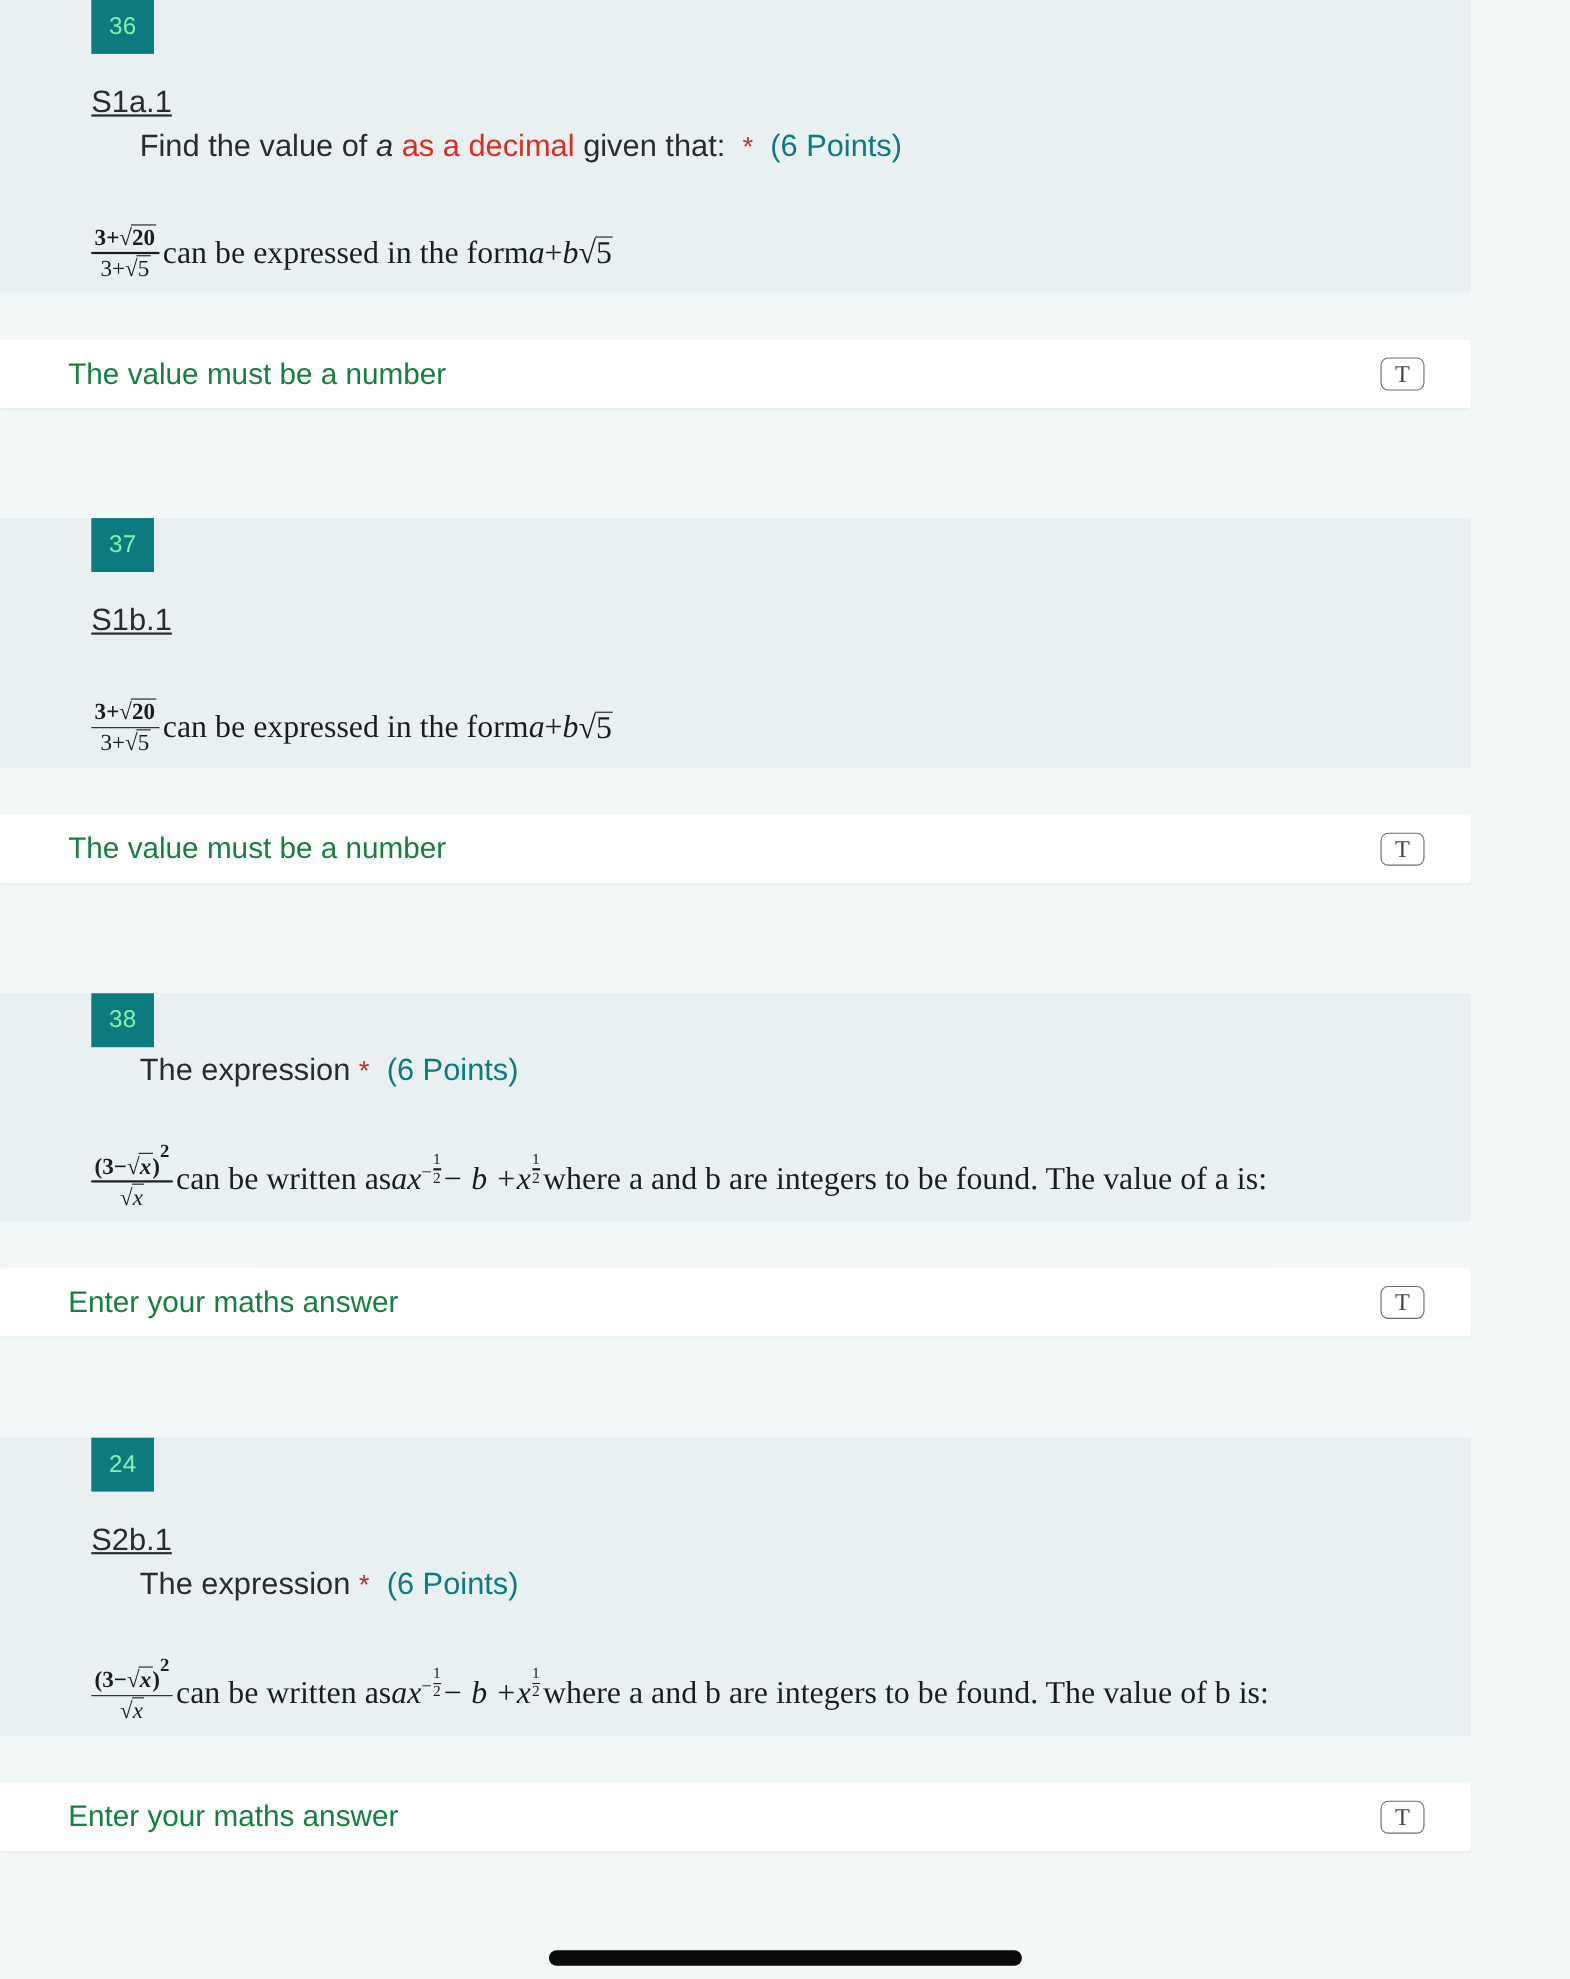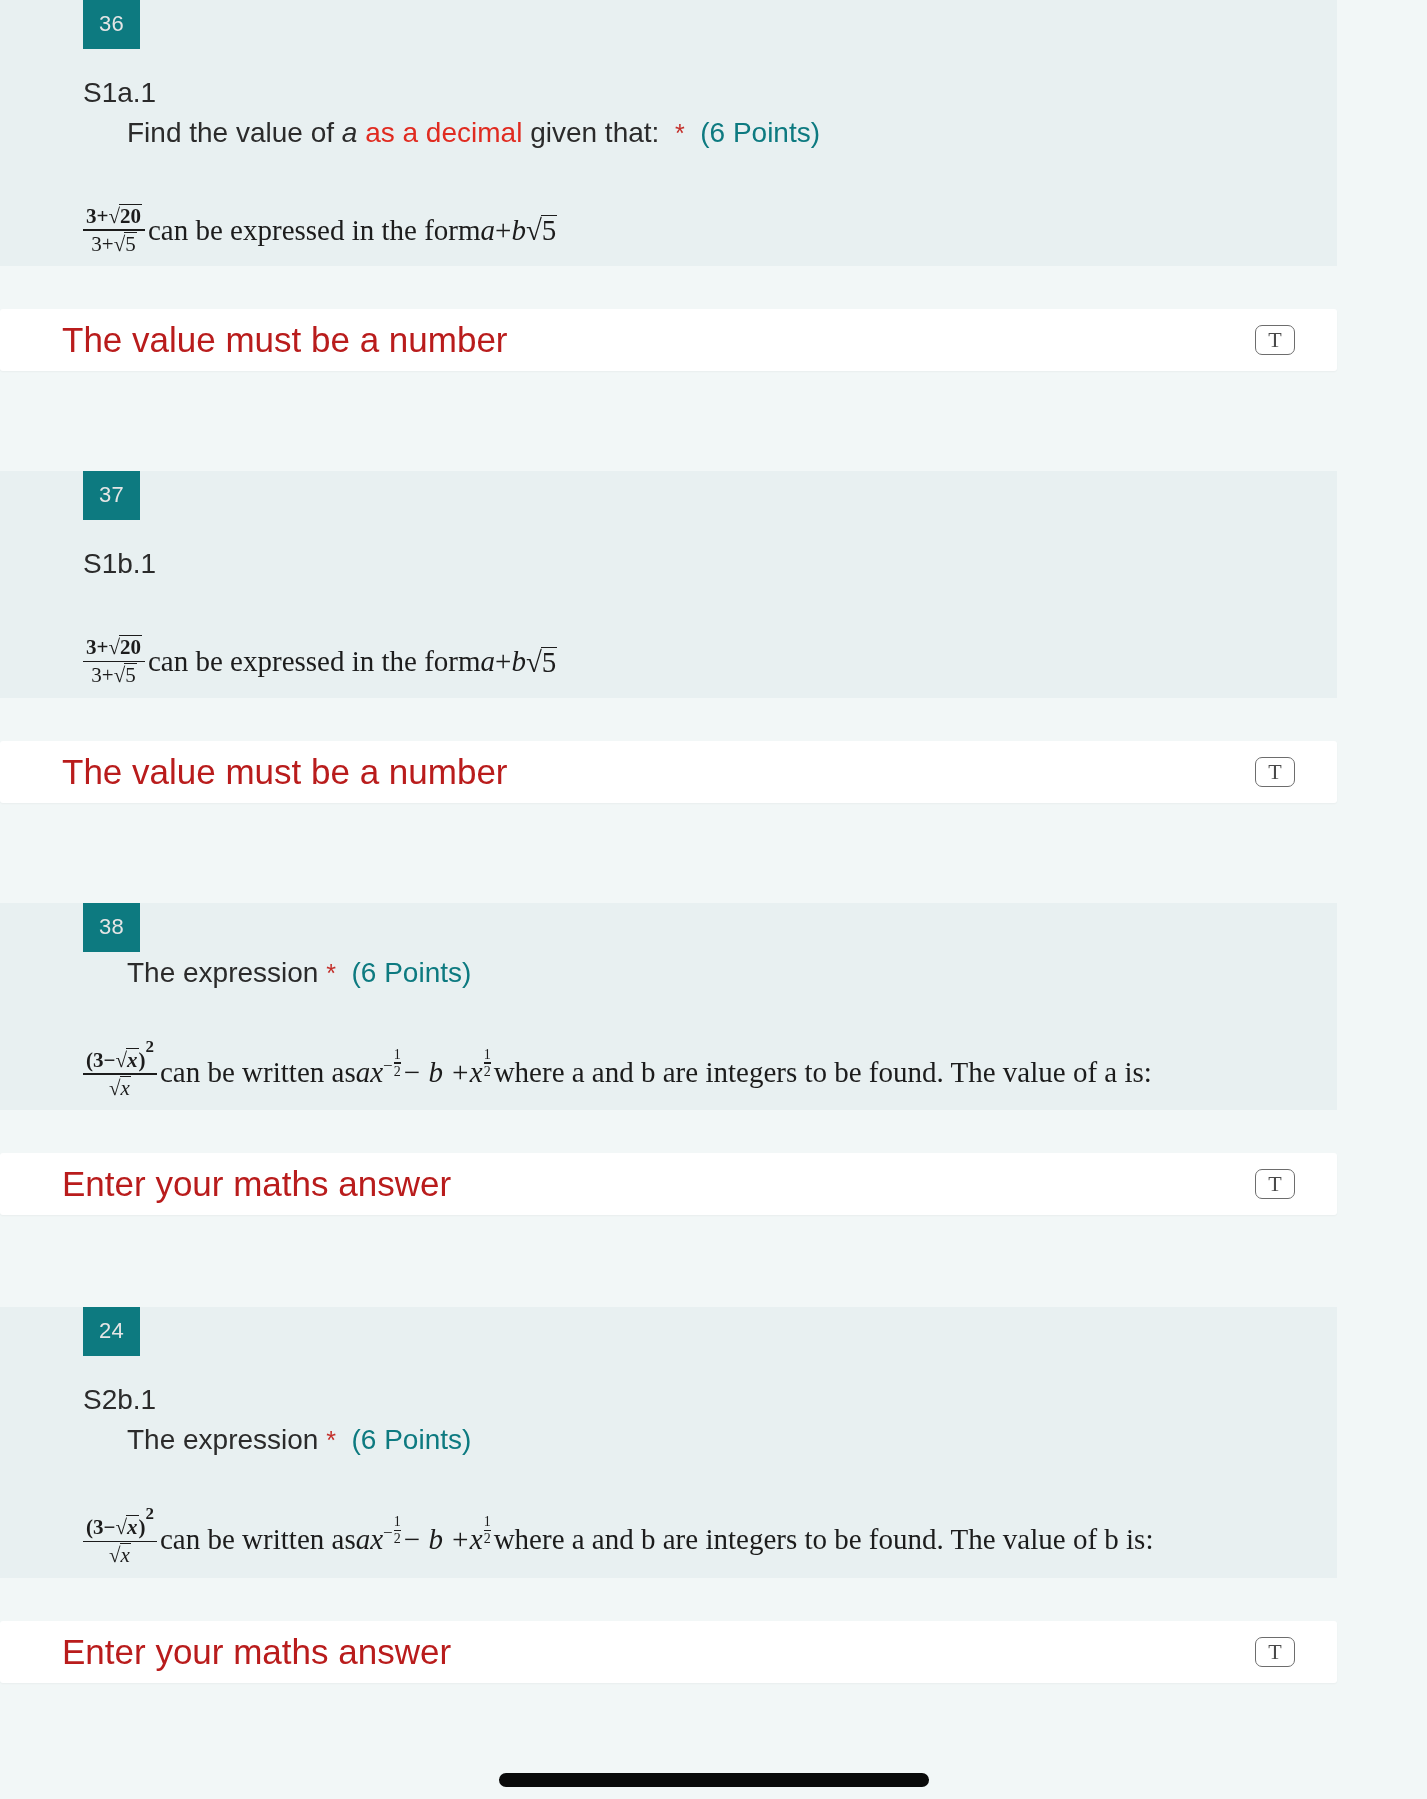--- a/index.html
+++ b/index.html
@@ -42,38 +42,39 @@
     background: #e8f0f1;
     padding: 0 0 10px 0;
     position: relative;
     width: 1337px;
     box-sizing: border-box;
   }
 
   .qnum {
     display: inline-block;
     background: #0d7a80;
-    color: #e5e5e5;
+    color: #86efac;
     font-size: 22px;
     line-height: 1;
     padding: 13px 16px 14px 16px;
     margin-left: 83px;
     letter-spacing: 0.3px;
   }
 
   .qbody {
     padding: 0 40px 0 83px;
   }
 
   .qtitle {
     font-size: 28px;
     color: #2b2b2b;
     margin-top: 26px;
     line-height: 1.32;
     font-weight: 400;
+    text-decoration: underline;
   }
 
   .qline {
     font-size: 28px;
     color: #2b2b2b;
     margin-top: 2px;
     line-height: 1.35;
     font-weight: 400;
     margin-left: 44px;
   }
@@ -155,22 +156,22 @@
     margin-top: 43px;
     padding: 0 42px 0 40px;
     height: 62px;
     display: flex;
     align-items: center;
     justify-content: space-between;
     box-shadow: 0 1px 2px rgba(0,0,0,0.04);
     border-radius: 3px;
   }
   .answer-card .ph {
-    font-size: 35px;
-    color: #b91c1c;
+    font-size: 27px;
+    color: #15803d;
     padding-left: 22px;
   }
   .tbtn {
     width: 40px;
     height: 30px;
     border: 1.8px solid #6d6d6d;
     border-radius: 7px;
     display: flex;
     align-items: center;
     justify-content: center;

